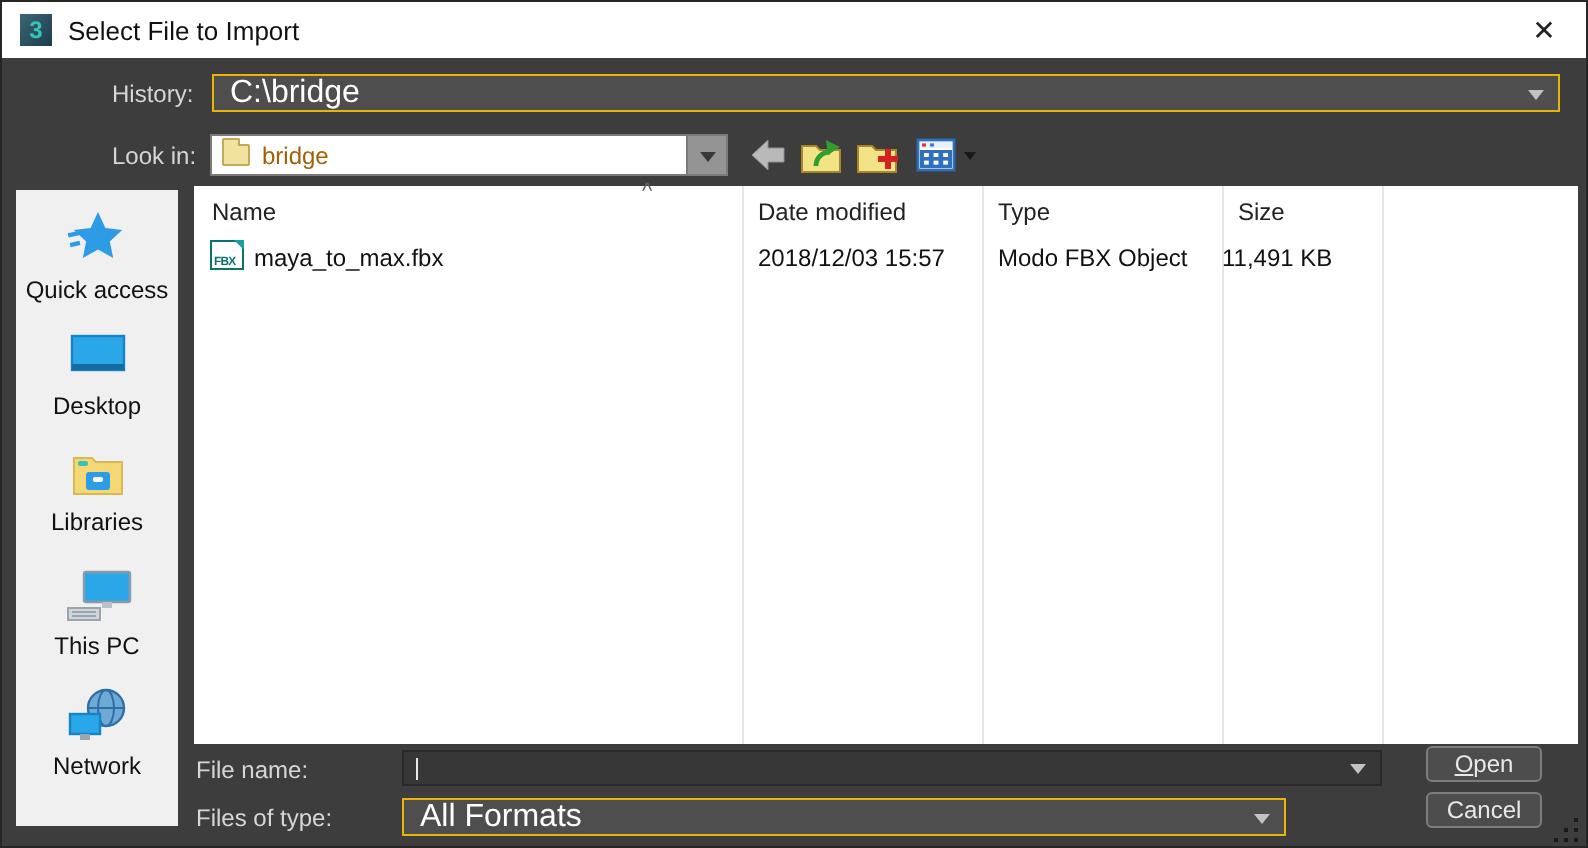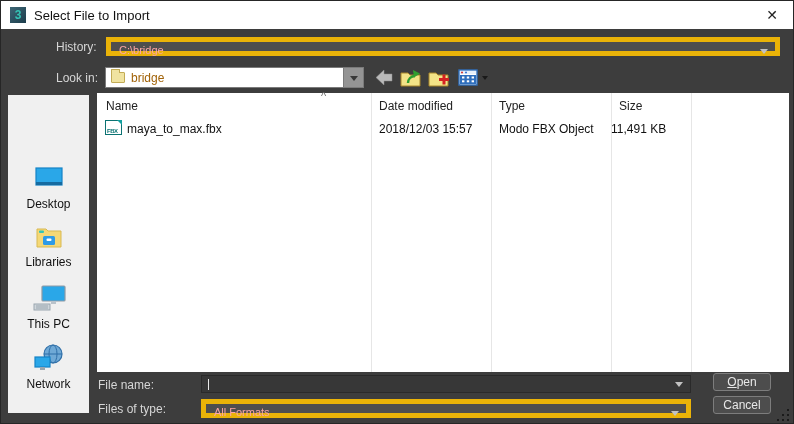--- a/index.html
+++ b/index.html
@@ -8,21 +8,21 @@
   #dialog { position:relative; width:794px; height:424px; background:#3d3d3d; border:1px solid #262626; overflow:hidden; }
 
   
   .titlebar { position:absolute; left:0; top:0; width:792px; height:28px; background:#ffffff; }
   .app-icon { position:absolute; left:9px; top:6px; width:16px; height:16px; background:linear-gradient(135deg,#3d6675 0%,#1c3d4c 100%); color:#35c4b5; font-weight:bold; font-size:12px; line-height:16px; text-align:center; }
   .win-title { position:absolute; left:33px; top:7px; font-size:13px; color:#111; }
   .close-btn { position:absolute; right:10px; top:3px; width:22px; height:22px; text-align:center; font-size:14px; line-height:22px; color:#222; cursor:pointer; }
 
   
   .lbl { position:absolute; font-size:12px; color:#d6d6d6; }
-  .combo-dark { position:absolute; background:#4e4e4e; border:5px solid #eab308; height:19px; font-size:11px; color:#fca5a5; line-height:17px; padding-left:8px; }
+  .combo-dark { position:absolute; background:#4e4e4e; border:1px solid #eab308; height:19px; font-size:16px; color:#ffffff; line-height:17px; padding-left:8px; }
   .arr-down { position:absolute; right:7px; top:7px; width:0; height:0; border-left:4px solid transparent; border-right:4px solid transparent; border-top:5px solid #c2c2c2; }
 
   
   .combo-light { position:absolute; left:104px; top:66px; width:259px; height:21px; background:#ffffff; border:1px solid #7a7a7a; }
   .combo-light .txt { position:absolute; left:25px; top:3px; font-size:12px; color:#a16207; }
   .folder-ico { position:absolute; left:5px; top:4px; width:14px; height:11px; background:#f0e3a0; border:1px solid #c2ab55; border-radius:1px; }
   .folder-ico:before { content:""; position:absolute; left:-1px; top:-4px; width:7px; height:3px; background:#f0e3a0; border:1px solid #c2ab55; border-bottom:none; border-radius:1px 1px 0 0; }
   .combo-btn { position:absolute; right:0; top:0; width:20px; height:19px; background:#949494; border-left:1px solid #7a7a7a; }
   .combo-btn .tri { position:absolute; left:6px; top:8px; width:0; height:0; border-left:4px solid transparent; border-right:4px solid transparent; border-top:5px solid #383838; }
 
@@ -113,20 +113,28 @@
           <rect x="14.6" y="9.5" width="2.4" height="2"></rect>
         <rect x="5" y="13.3" width="2.4" height="2"></rect>
           <rect x="9.8" y="13.3" width="2.4" height="2"></rect>
           <rect x="14.6" y="13.3" width="2.4" height="2"></rect>
       </g>
     </svg>
   </div>
   <div class="view-arrow"></div>
 
   <div class="sidebar">
+    <div class="side-item" style="top:4px;">
+      <svg class="ic" width="32" height="32" viewBox="0 0 32 32">
+        <path d="M16 3 l3.7 8 8.4 1 -6.2 5.7 1.7 8.3 -7.6-4.2 -7.6 4.2 1.7-8.3 -6.2-5.7 8.4-1 Z" fill="#2e9be6"></path>
+        <rect x="1" y="13" width="6" height="2.2" fill="#2e9be6" transform="rotate(-12 4 14)"></rect>
+        <rect x="2" y="18" width="5" height="2.2" fill="#2e9be6" transform="rotate(-12 4 19)"></rect>
+      </svg>
+      <span class="sl">Quick access</span>
+    </div>
     <div class="side-item" style="top:64px;">
       <svg class="ic" width="34" height="30" viewBox="0 0 34 30">
         <rect x="4" y="5" width="26" height="17" fill="#2aa7e8" stroke="#1583c6" stroke-width="1.2"></rect>
         <rect x="4" y="19" width="26" height="3" fill="#156aa0"></rect>
       </svg>
       <span class="sl">Desktop</span>
     </div>
     <div class="side-item" style="top:124px;">
       <svg class="ic" width="30" height="28" viewBox="0 0 30 28">
         <path d="M3 6 h9 l2 2 h13 v16 H3 Z" fill="#f5d876" stroke="#d8b952" stroke-width="1"></path>
@@ -184,21 +192,21 @@
 
   <div class="lbl" style="left:97px; top:377px;">File name:</div>
   <div class="fn-input">
     <span class="caret"></span>
     <span style="font-size:12px; color:#ddd; padding-left:8px;"></span>
     <span class="arr-down" style="top:6px;"></span>
   </div>
   <div class="btn btn-open" style="top:372px;">Open</div>
 
   <div class="lbl" style="left:97px; top:401px;">Files of type:</div>
-  <div class="combo-dark" style="left:200px; top:398px; width:490px;">
+  <div class="combo-dark" style="left:200px; top:398px; width:442px;">
     <span>All Formats</span>
     <span class="arr-down"></span>
   </div>
   <div class="btn" style="top:395px;">Cancel</div>
 
   <div class="grip">
     <span style="left:786px; top:408px;"></span>
     <span style="left:786px; top:413px;"></span>
     <span style="left:786px; top:418px;"></span>
     <span style="left:781px; top:413px;"></span>

